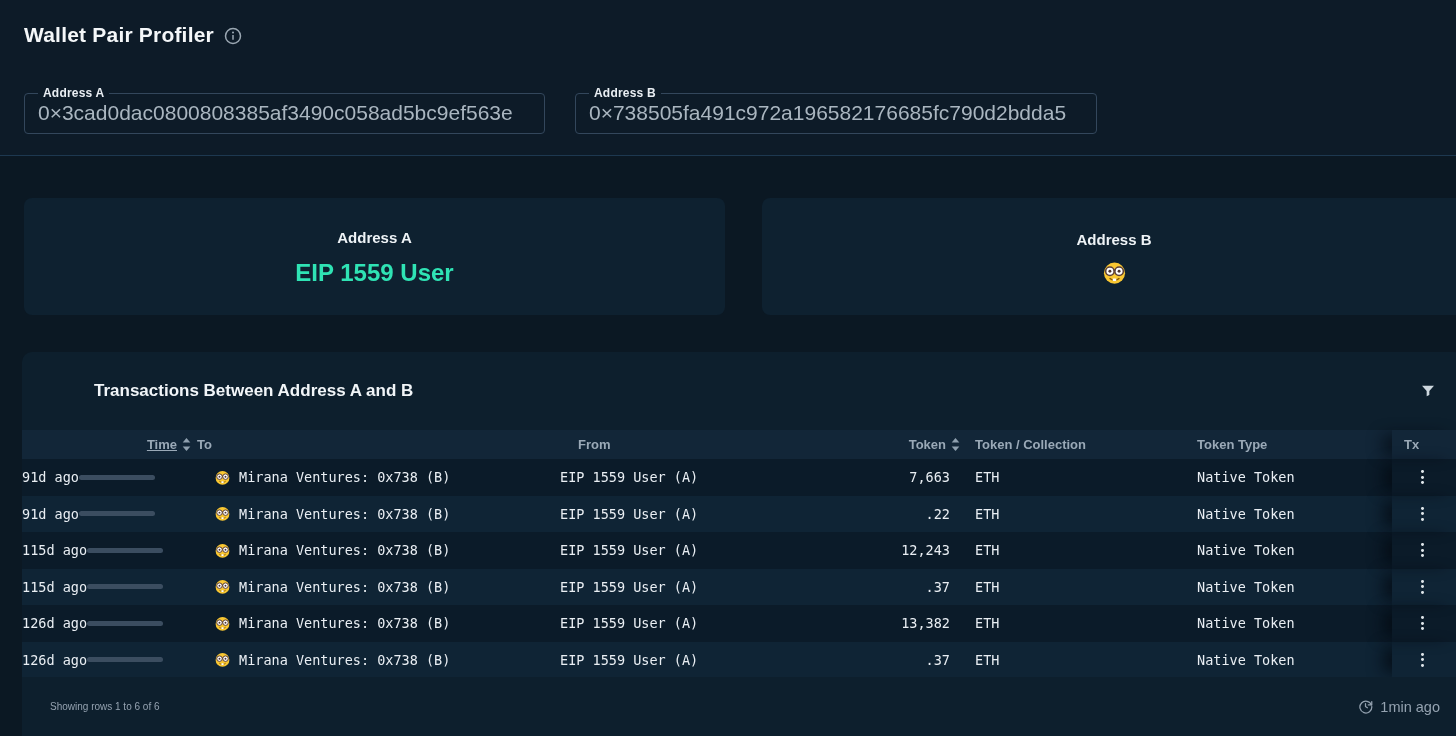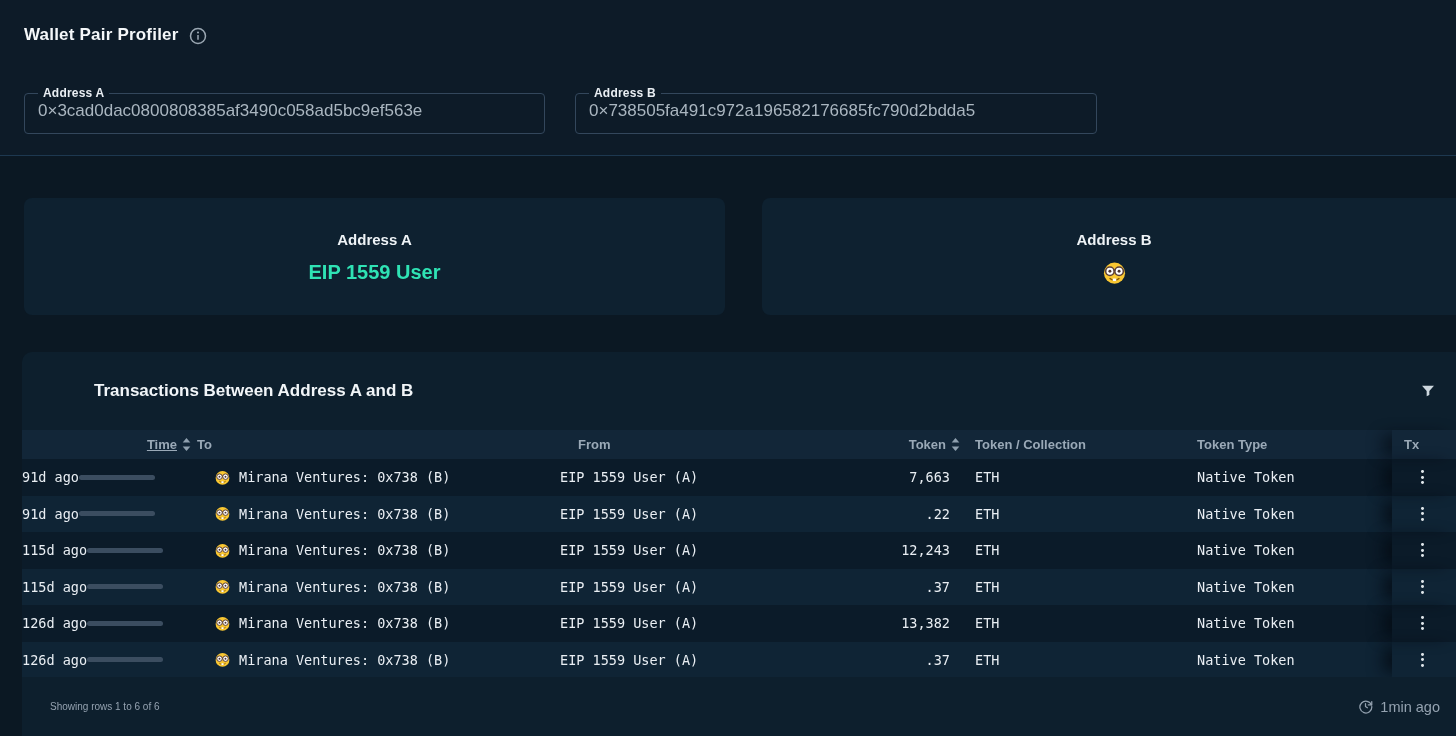--- a/index.html
+++ b/index.html
@@ -10,54 +10,54 @@
     position:relative;
     color:#e9eef3;
   }
 
   
   .topbar {
     position:absolute; top:0; left:0; right:0; height:70px;
     background:#0d1b28;
     display:flex; align-items:center; padding-left:24px; gap:10px;
   }
-  .page-title { font-size:17px; font-weight:700; color:#f4f7f9; letter-spacing:.2px; }
+  .page-title { font-size:21px; font-weight:700; color:#f4f7f9; letter-spacing:.2px; }
   .info-btn { display:inline-flex; align-items:center; justify-content:center; cursor:pointer; margin-top:2px; }
 
   
   .input-section {
     position:absolute; top:70px; left:0; right:0; height:86px;
     background:#0d1b28; border-bottom:1px solid #1d3850;
   }
   fieldset.addr {
     position:absolute; top:16px; height:48px;
     border:1px solid #33475c; border-radius:4px; padding:0;
   }
   fieldset.addr legend {
     margin-left:13px; padding:0 5px;
     font-size:12px; font-weight:700; color:#e9eef3; letter-spacing:.2px;
   }
   .addr-value {
-    padding:1px 0 0 13px; font-size:17px; color:#aab6c0; white-space:nowrap; overflow:hidden;
+    padding:1px 0 0 13px; font-size:21px; color:#aab6c0; white-space:nowrap; overflow:hidden;
   }
   #fieldset-a { left:24px;  width:521px; }
   #fieldset-b { left:575px; width:522px; }
 
   
   .profile-card {
     position:absolute; top:198px; height:117px;
     background:#0e2130; border-radius:8px;
     display:flex; flex-direction:column; align-items:center; justify-content:center; gap:13px;
     padding-top:2px;
   }
   #card-a { left:24px;  width:701px; }
   #card-b { left:762px; width:704px; }
   .card-label { font-size:15px; font-weight:700; color:#eef3f6; }
   .card-value {
-    font-size:20px; font-weight:700; color:var(--accent,#2fe3b4);
+    font-size:24px; font-weight:700; color:var(--accent,#2fe3b4);
     display:flex; align-items:center; gap:9px; cursor:pointer;
   }
 
   
   .table-card {
     position:absolute; left:22px; top:352px; width:1442px; height:384px;
     background:#0d1f2d; border-radius:10px 10px 0 0; overflow:hidden;
   }
   .table-head {
     height:78px; display:flex; align-items:center; justify-content:space-between;

